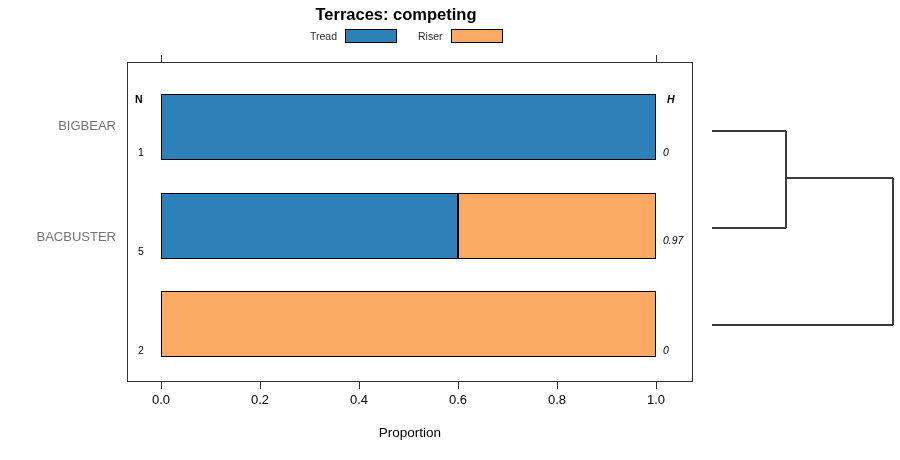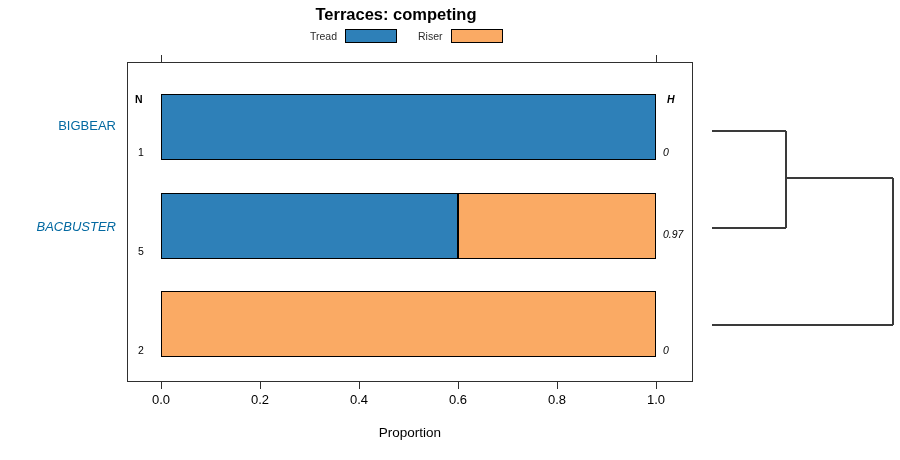--- a/index.html
+++ b/index.html
@@ -91,21 +91,21 @@
     box-sizing: border-box;
   }
 
   
   .cat-label {
     position: absolute;
     right: 0;
     width: 116px;
     text-align: right;
     font-size: 13px;
-    color: #0369a1;
+    color: #737373;
     white-space: nowrap;
   }
 
   
   #n-header {
     position: absolute;
     left: 135px;
     top: 93px;
     font-size: 10.5px;
     font-weight: bold;
@@ -198,27 +198,27 @@
   <div id="n-header">N</div>
   <div id="h-header">H</div>
 
   <div class="cat-label" style="left:0px; top:118px;">BIGBEAR</div>
   <div class="bar-group" id="bars-0" style="left:0px; top:94px;">
       <div class="bar-seg" style="left: 161px; width: 495px; background: rgb(46, 128, 184);"></div>
     </div>
   <div class="n-value" style="top:146px;">1</div>
   <div class="h-value" style="top:146px;">0</div>
 
-  <div class="cat-label" style="left:0px; top:219px;font-style:italic;">BACBUSTER</div>
+  <div class="cat-label" style="left:0px; top:229px;">BACBUSTER</div>
   <div class="bar-group" id="bars-1" style="left:0px; top:193px;">
       <div class="bar-seg" style="left: 161px; width: 297px; background: rgb(46, 128, 184);"></div>
       <div class="bar-seg" style="left: 458px; width: 198px; background: rgb(250, 170, 100);"></div>
     </div>
   <div class="n-value" style="top:245px;">5</div>
-  <div class="h-value" style="top:228px;">0.97</div>
+  <div class="h-value" style="top:234px;">0.97</div>
 
   <div class="bar-group" id="bars-2" style="left:0px; top:291px;">
       <div class="bar-seg" style="left: 161px; width: 495px; background: rgb(250, 170, 100);"></div>
     </div>
   <div class="n-value" style="top:344px;">2</div>
   <div class="h-value" style="top:344px;">0</div>
 
   <div class="abs" id="x-axis" style="left:0;top:0;width:712px;height:460px;pointer-events:none;">
       <div class="x-tick" style="left: 161px;"></div>
       <div class="x-tick-label" style="left: 161px;">0.0</div>

